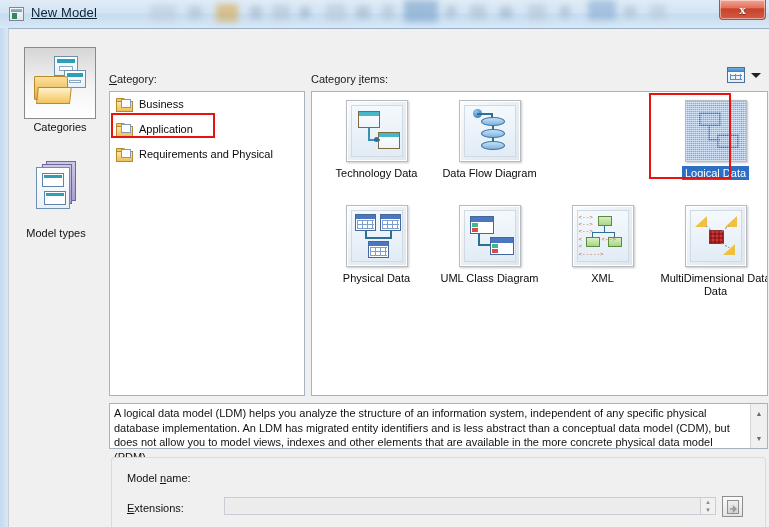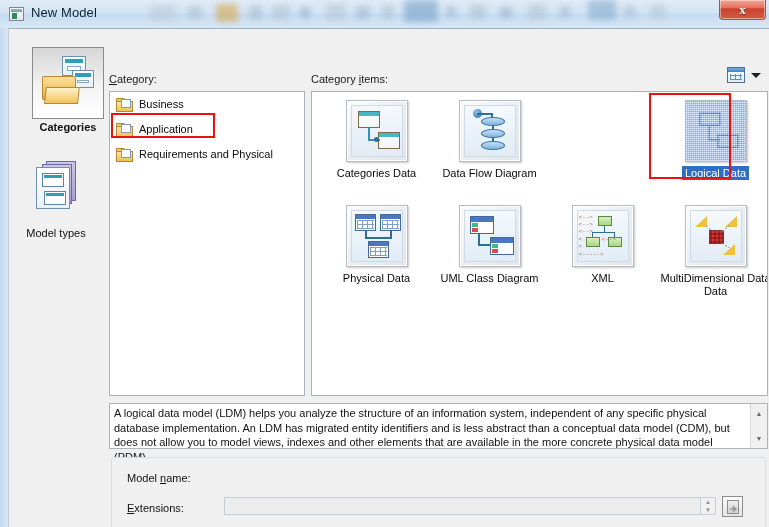--- a/index.html
+++ b/index.html
@@ -60,20 +60,21 @@
     width: 5px; height: 6px;
     background: #35855f;
   }
   .title-text {
     position: absolute;
     left: 31px; top: 5px;
     font-size: 13px;
     color: #0c2233;
     letter-spacing: .1px;
     white-space: nowrap;
+    text-decoration: underline;
   }
 
   .close-btn {
     position: absolute;
     right: 3px; top: 0px;
     width: 47px; height: 20px;
     border: 1px solid #b5512c;
     border-top: none;
     border-radius: 0 0 4px 4px;
     background: linear-gradient(to bottom,#f2a594 0%, #e2705a 42%, #c8412c 46%, #d25c42 100%);
@@ -535,21 +536,21 @@
       <div class="close-x">x</div>
     </div>
   </div>
 
   <div class="frame-left"></div>
 
   <div class="client">
 
     <div class="rail">
 
-      <div class="rail-item" style="left:12px; top:12px;font-weight:bold;">
+      <div class="rail-item" style="left:4px; top:12px;">
         <div class="rail-btn sel">
           <div class="ic-cat">
             <div class="doc-w" style="left:20px;top:0px;width:24px;height:20px;">
               <div class="bar"></div>
                 <div class="inner"></div>
             </div>
             <div class="doc-w" style="left:30px;top:14px;width:22px;height:18px;">
               <div class="bar"></div>
                 <div class="inner"></div>
             </div>
@@ -627,21 +628,21 @@
                 <div class="hd"></div>
               </div>
             <div class="sh entity" style="left:26px;top:26px;width:22px;height:17px;">
                 <div class="hd"></div>
               </div>
             <div class="sh lnk" style="left:16px;top:22px;width:2px;height:12px;"></div>
             <div class="sh lnk" style="left:16px;top:33px;width:12px;height:2px;"></div>
             <div class="sh lnk2" style="left:22px;top:31px;width:5px;height:5px;border-radius:50%;"></div>
           </div>
         </div>
-        <div class="item-label"><span>Categories Data</span></div>
+        <div class="item-label"><span>Technology Data</span></div>
       </div>
 
       <div class="item-cell" style="left:121px; top:8px;">
         <div class="item-tile">
           <div class="item-art">
             <div class="sh flow-dot" style="left:8px;top:3px;width:9px;height:9px;"></div>
             <div class="sh lnk2" style="left:12px;top:7px;width:16px;height:2px;"></div>
             <div class="sh lnk2" style="left:26px;top:7px;width:2px;height:6px;"></div>
             <div class="sh flow-node" style="left:16px;top:11px;width:24px;height:9px;"></div>
             <div class="sh lnk2" style="left:27px;top:20px;width:2px;height:4px;"></div>

